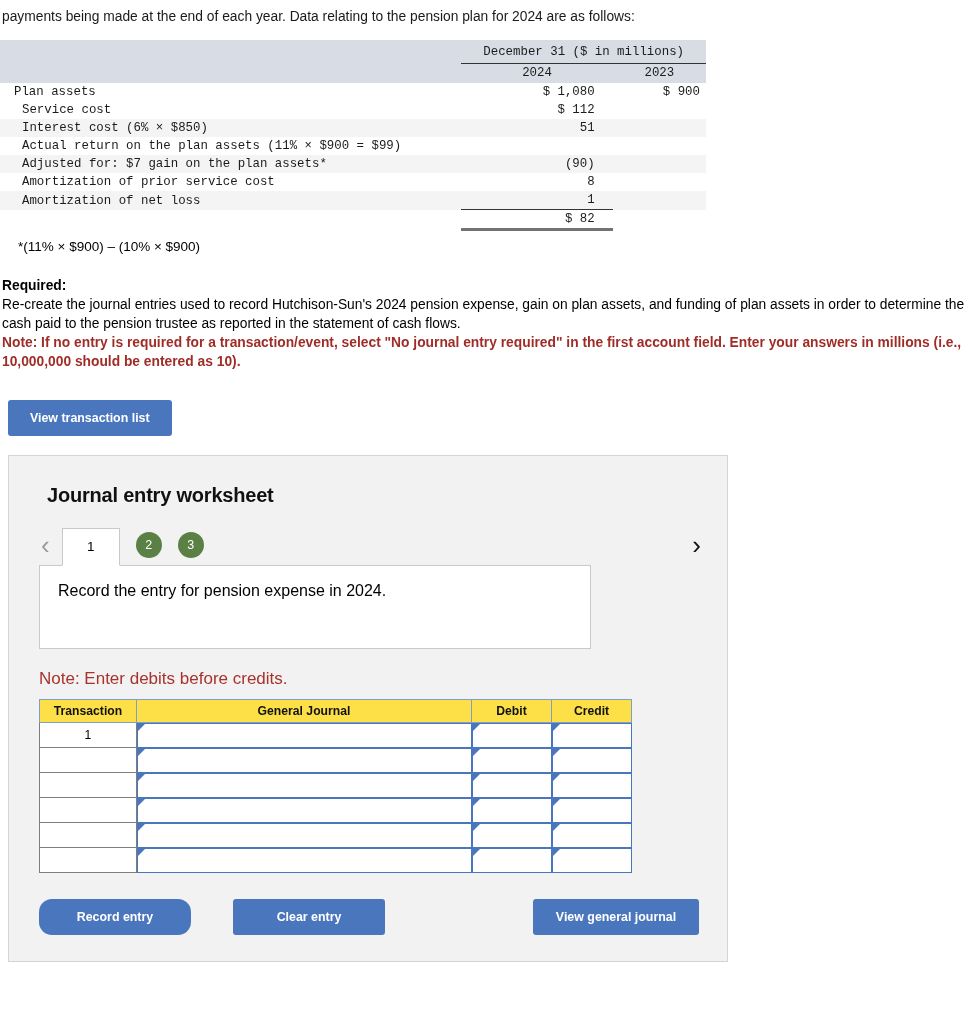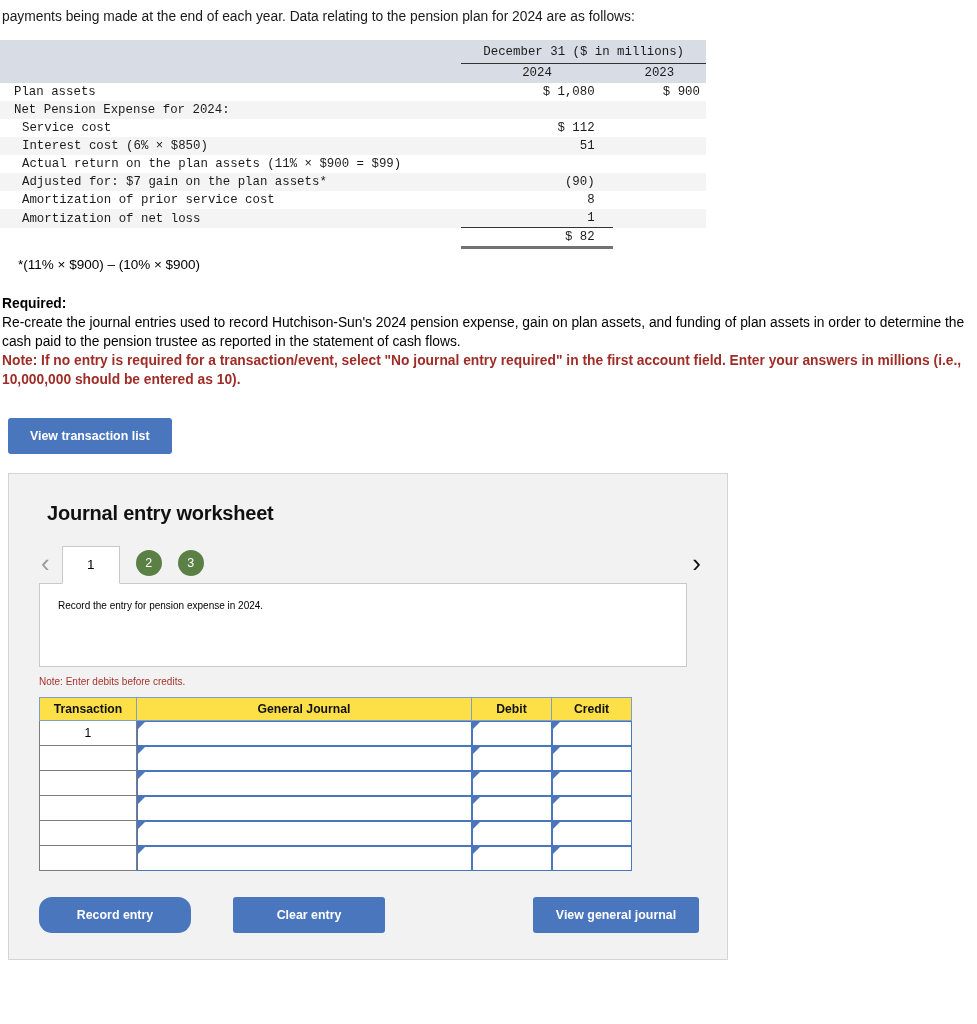--- a/index.html
+++ b/index.html
@@ -149,30 +149,30 @@
     align-items: center;
     justify-content: center;
     margin: 0 0 7px 16px;
   }
 
   
   .prompt-box {
     background: #ffffff;
     border: 1px solid #c9c9c9;
     height: 84px;
-    width: 648px;
+    width: 552px;
     padding: 16px 18px;
-    font-size: 10px;
+    font-size: 16px;
     position: relative;
     z-index: 1;
   }
   .note-debits {
     color: #a8322d;
-    font-size: 10px;
-    margin: 9px 0 10px 0;
+    font-size: 17px;
+    margin: 20px 0 10px 0;
   }
 
   
   table.je {
     border-collapse: collapse;
     width: 592px;
     table-layout: fixed;
   }
   table.je th {
     background: #fde047;
@@ -242,25 +242,20 @@
         <td></td>
         <td style="text-align:center">2024</td>
         <td style="text-align:center">2023</td>
       </tr>
 
       <tr class="plain">
         <td class="lbl">Plan assets</td>
         <td class="num">$ 1,080</td>
         <td class="num c2">$ 900</td>
       </tr>
-      <tr class="zebra">
-        <td class="lbl">Net Pension Expense for 2024:</td>
-        <td class="num"></td>
-        <td class="num c2"></td>
-      </tr>
       <tr class="plain">
         <td class="lbl ind1">Service cost</td>
         <td class="num">$ 112</td>
         <td class="num c2"></td>
       </tr>
       <tr class="zebra">
         <td class="lbl ind1">Interest cost (6% × $850)</td>
         <td class="num">51</td>
         <td class="num c2"></td>
       </tr>

